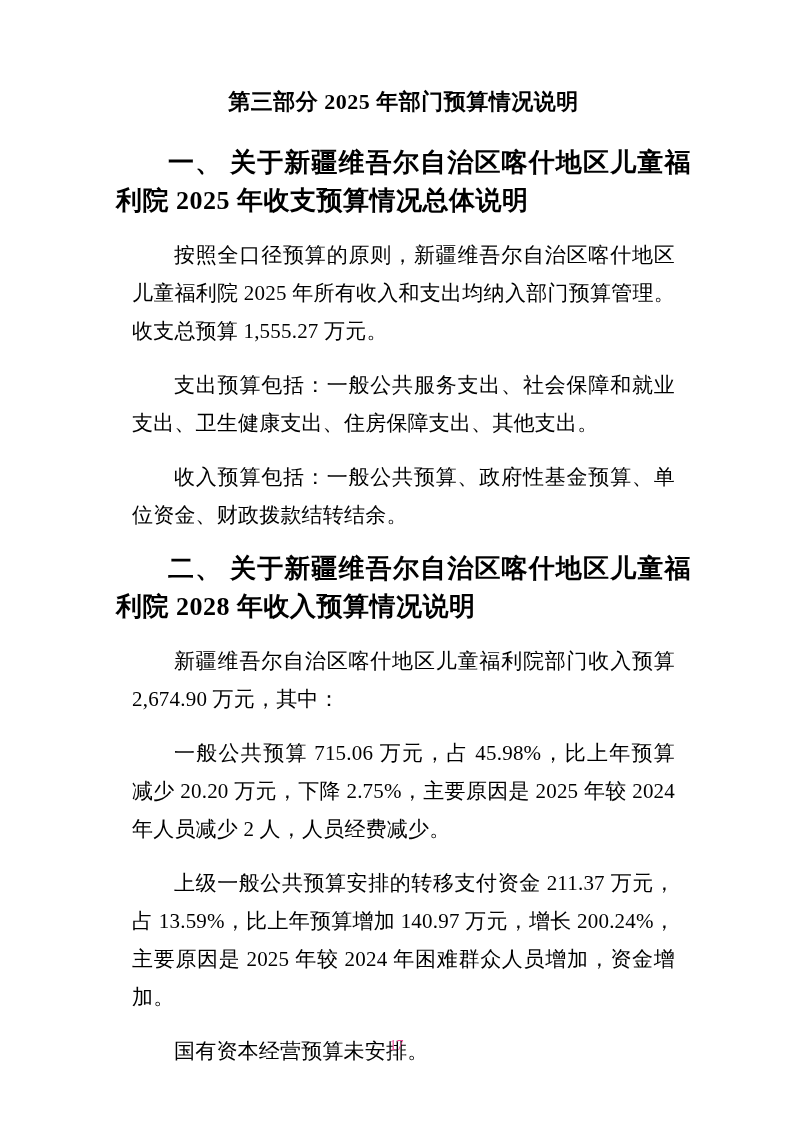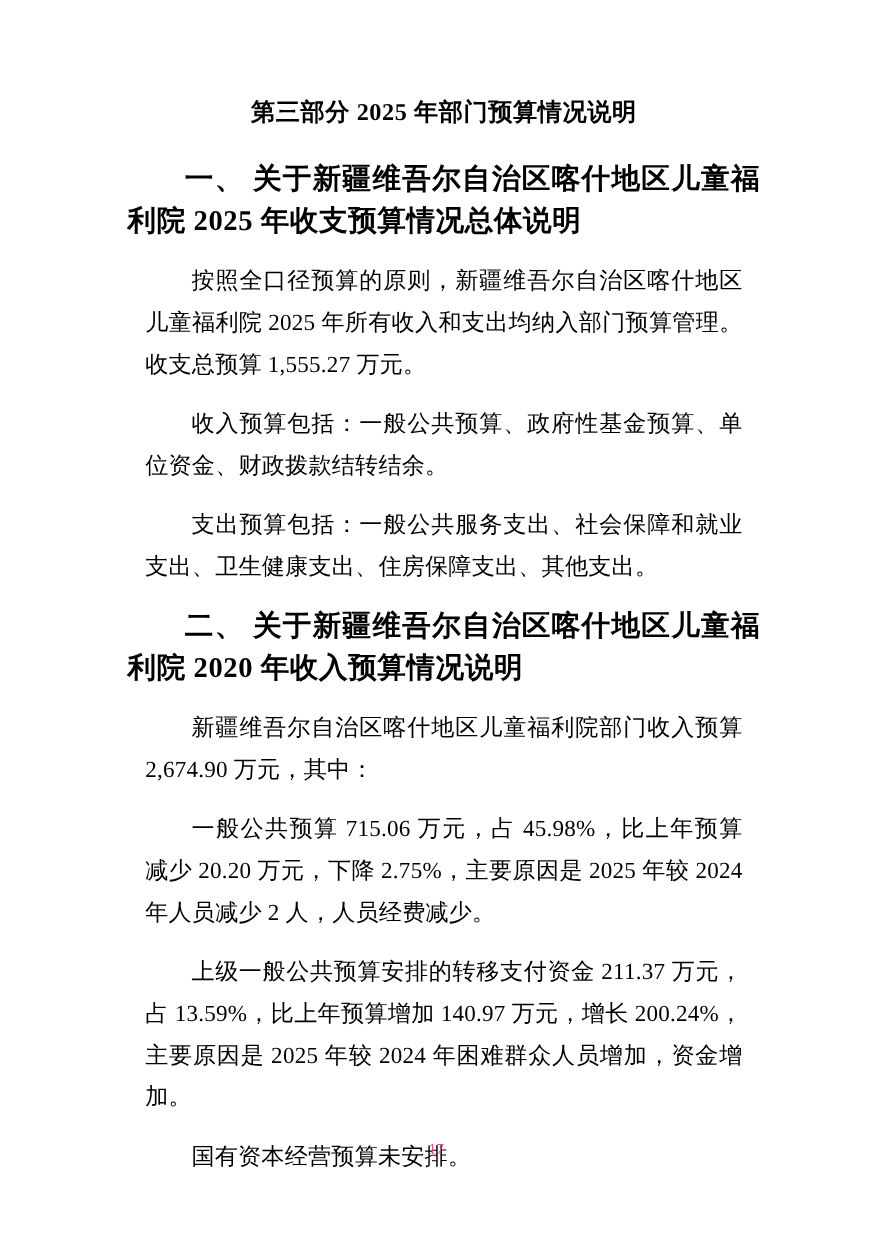--- a/index.html
+++ b/index.html
@@ -62,26 +62,26 @@
 </head>
 <body>
 
 <div class="page">
 
   <h1 class="doc-title">第三部分 2025 年部门预算情况说明</h1>
 
   <section class="section">
     <h2 class="heading">一、 关于新疆维吾尔自治区喀什地区儿童福利院 2025 年收支预算情况总体说明</h2>
     <p class="para">按照全口径预算的原则，新疆维吾尔自治区喀什地区儿童福利院 2025 年所有收入和支出均纳入部门预算管理。收支总预算 1,555.27 万元。</p>
+    <p class="para">支出预算包括：一般公共服务支出、社会保障和就业支出、卫生健康支出、住房保障支出、其他支出。</p>
     <p class="para">收入预算包括：一般公共预算、政府性基金预算、单位资金、财政拨款结转结余。</p>
-    <p class="para">支出预算包括：一般公共服务支出、社会保障和就业支出、卫生健康支出、住房保障支出、其他支出。</p>
   </section>
 
   <section class="section">
-    <h2 class="heading">二、 关于新疆维吾尔自治区喀什地区儿童福利院 2020 年收入预算情况说明</h2>
+    <h2 class="heading">二、 关于新疆维吾尔自治区喀什地区儿童福利院 2028 年收入预算情况说明</h2>
     <p class="para">新疆维吾尔自治区喀什地区儿童福利院部门收入预算 2,674.90 万元，其中：</p>
     <p class="para">一般公共预算 715.06 万元，占 45.98%，比上年预算减少 20.20 万元，下降 2.75%，主要原因是 2025 年较 2024 年人员减少 2 人，人员经费减少。</p>
     <p class="para">上级一般公共预算安排的转移支付资金 211.37 万元，占 13.59%，比上年预算增加 140.97 万元，增长 200.24%，主要原因是 2025 年较 2024 年困难群众人员增加，资金增加。</p>
     <p class="para">国有资本经营预算未安排。</p>
   </section>
 
   <div class="page-number">17</div>
 
 </div>
 

